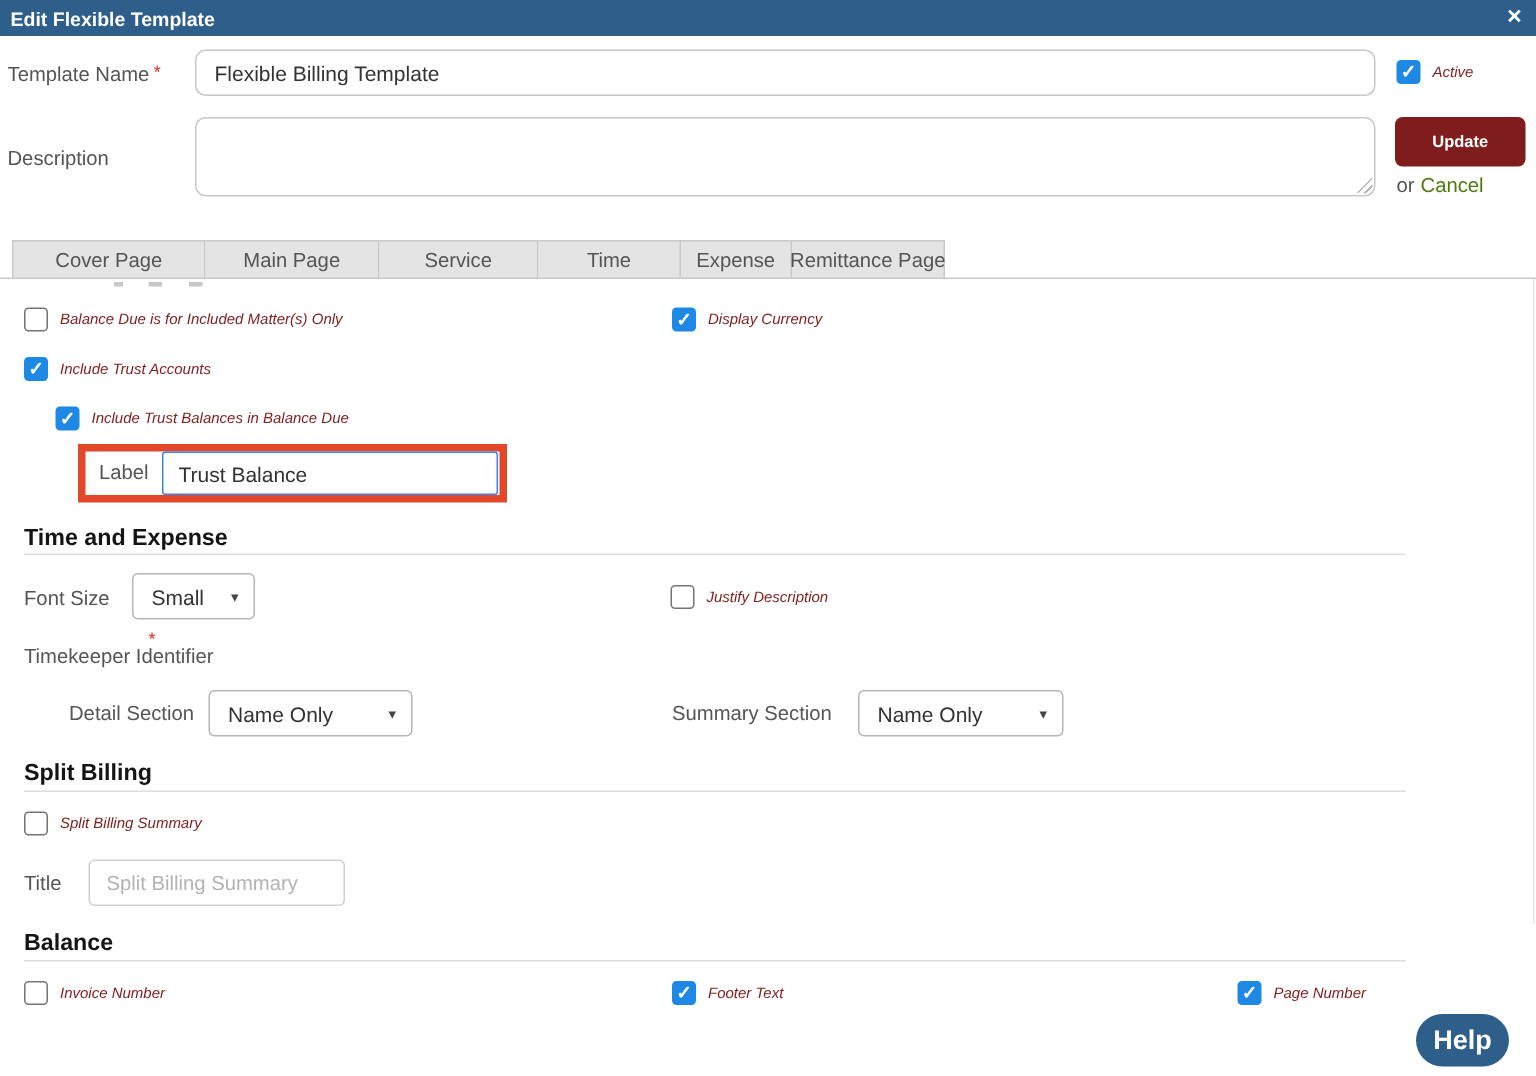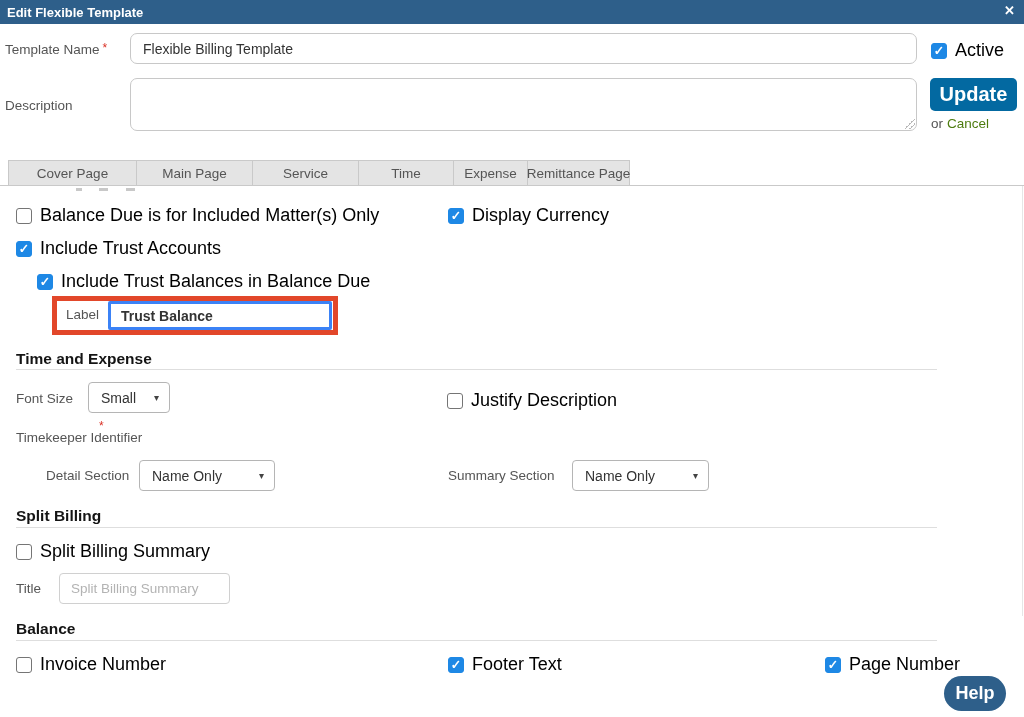--- a/index.html
+++ b/index.html
@@ -18,26 +18,26 @@
   #tn-input { position:absolute; left:130px; top:33px; width:787px; height:31px; border:1px solid #c8c8c8; border-radius:7px; font-family:"Liberation Sans",sans-serif; font-size:14px; color:#333; padding:0 12px; outline:none; }
   #desc-label { left:5px; top:98px; }
   #desc-area { position:absolute; left:130px; top:78px; width:787px; height:53px; border:1px solid #c8c8c8; border-radius:7px; resize:none; outline:none; font-family:"Liberation Sans",sans-serif; font-size:14px; padding:6px 12px; }
   #resize-grip { position:absolute; left:905px; top:119px; width:10px; height:10px; background:
     linear-gradient(135deg, transparent 0 45%, #b9b9b9 45% 52%, transparent 52% 70%, #b9b9b9 70% 77%, transparent 77%); }
 
   
   .cb { display:inline-block; width:16px; height:16px; border:1.6px solid #757575; border-radius:3px; background:#fff; color:transparent; font-size:12.5px; line-height:14px; text-align:center; font-weight:bold; cursor:pointer; flex:0 0 16px; }
   .cb.on { background:#1e88e5; border-color:#1e88e5; color:#fff; }
   .cbrow { position:absolute; display:flex; align-items:center; gap:8px; }
-  .cbrow .cblabel { font-size:18px; color:#000000; white-space:nowrap; }
+  .cbrow .cblabel { font-size:10px; color:#7f1d1d; white-space:nowrap;font-style:italic; }
 
   #active-row { left:931px; top:40px; }
 
   
-  #update-btn { position:absolute; left:930px; top:78px; width:87px; height:33px; background:#0369a1; color:#fff; font-size:20px; font-weight:bold; border:none; border-radius:5px; cursor:pointer; font-family:"Liberation Sans",sans-serif; }
+  #update-btn { position:absolute; left:930px; top:78px; width:87px; height:33px; background:#7f1d1d; color:#fff; font-size:11px; font-weight:bold; border:none; border-radius:5px; cursor:pointer; font-family:"Liberation Sans",sans-serif; }
   #orcancel { position:absolute; left:931px; top:116px; font-size:13.5px; color:#555; }
   #orcancel a { color:#4d7c0f; text-decoration:none; margin-left:4px; cursor:pointer; }
 
   
   #tabline { position:absolute; left:0; top:185px; width:1024px; height:1px; background:#c9c9c9; }
   #tabbar { position:absolute; left:8px; top:160px; height:26px; display:flex; z-index:2; }
   .tab { height:26px; background:#e4e4e4; border:1px solid #c9c9c9; border-left:none; font-size:13.5px; color:#555; display:flex; align-items:center; justify-content:center; cursor:pointer; white-space:nowrap; }
   .tab:nth-child(1){ width:129px; border-left:1px solid #c9c9c9; }
   .tab:nth-child(2){ width:116px; }
   .tab:nth-child(3){ width:106px; }
@@ -52,21 +52,21 @@
 
   
   #row-balance { left:16px; top:205px; }
   #row-currency { left:448px; top:205px; }
   #row-trust-accts { left:16px; top:238px; }
   #row-trust-bal { left:37px; top:271px; }
 
   
   #redbox { position:absolute; left:52px; top:296px; width:286px; height:39px; border:5px solid #e2472a; background:#fff; }
   #redbox .inlabel { position:absolute; left:9px; top:6px; font-size:13.5px; color:#555; }
-  #redbox input { position:absolute; left:51px; top:0px; width:224px; height:29px; border:3px solid #3b82f6; border-radius:2px; font-family:"Liberation Sans",sans-serif; font-size:14px; color:#333; padding:0 10px; outline:none;font-weight:bold; }
+  #redbox input { position:absolute; left:51px; top:0px; width:224px; height:29px; border:1px solid #3b82f6; border-radius:2px; font-family:"Liberation Sans",sans-serif; font-size:14px; color:#333; padding:0 10px; outline:none; }
 
   
   .sechead { position:absolute; left:16px; font-size:15.5px; font-weight:bold; color:#141414; }
   .secrule { position:absolute; left:16px; width:921px; height:1px; background:#dedede; }
   #h-time { top:350px; } #r-time { top:369px; }
   #h-split { top:507px; } #r-split { top:527px; }
   #h-footer { top:620px; } #r-footer { top:640px; }
 
   
   .select { position:absolute; height:31px; border:1px solid #b5b5b5; border-radius:4px; background:#fff; display:flex; align-items:center; justify-content:space-between; padding:0 10px 0 12px; font-size:14px; color:#333; cursor:pointer; }

